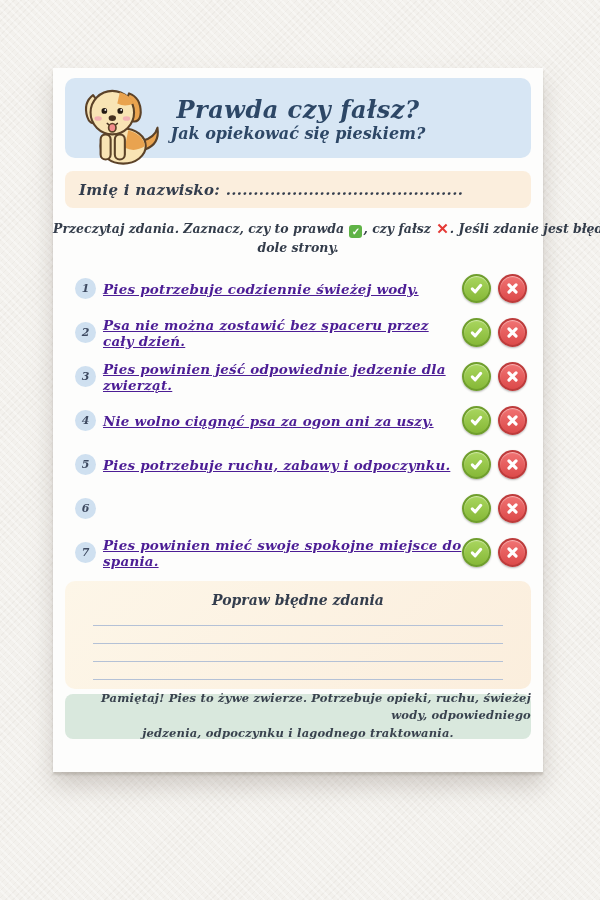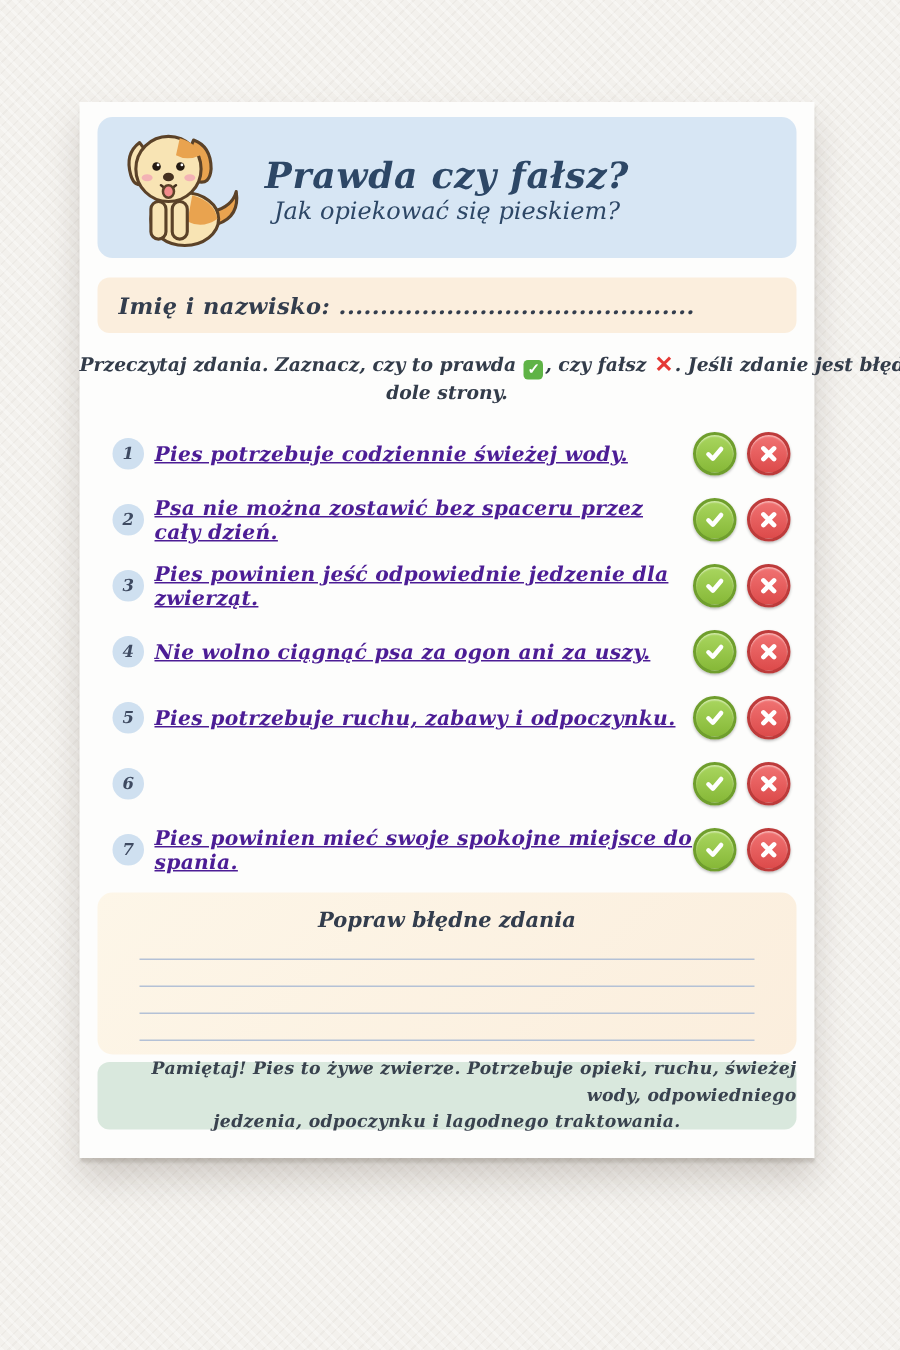--- a/index.html
+++ b/index.html
@@ -18,28 +18,28 @@
     position:absolute; left:53px; top:68px;
     width:490px; height:704px;
     background:#fdfdfc;
     box-shadow:0 3px 2px rgba(120,110,100,.25), 0 14px 22px rgba(140,130,120,.35);
   }
 
   
   .header-box {
     position:relative;
     margin:10px 12px 0;
-    height:94px;
+    height:80px;
     background:#d7e6f4;
     border-radius:10px;
   }
   .dog { position:absolute; left:8px; top:3px; width:92px; height:90px; }
   .header-text { height:100%; display:flex; flex-direction:column; justify-content:center; align-items:center; padding-top:2px; }
   .title { font-size:24px; font-weight:bold; font-style:italic; color:#2d4766; letter-spacing:.5px; }
-  .subtitle { font-size:16px; font-weight:normal; font-style:italic; color:#2d4766; }
+  .subtitle { font-size:16px; font-weight:bold; font-style:italic; color:#2d4766; }
 
   
   .name-box {
     margin:13px 12px 0; height:37px;
     background:#fbeedd; border-radius:8px;
     display:flex; align-items:center; padding-left:14px;
     font-size:15px; font-weight:bold; font-style:italic; color:#333d4d;
     letter-spacing:.3px;
   }
 

